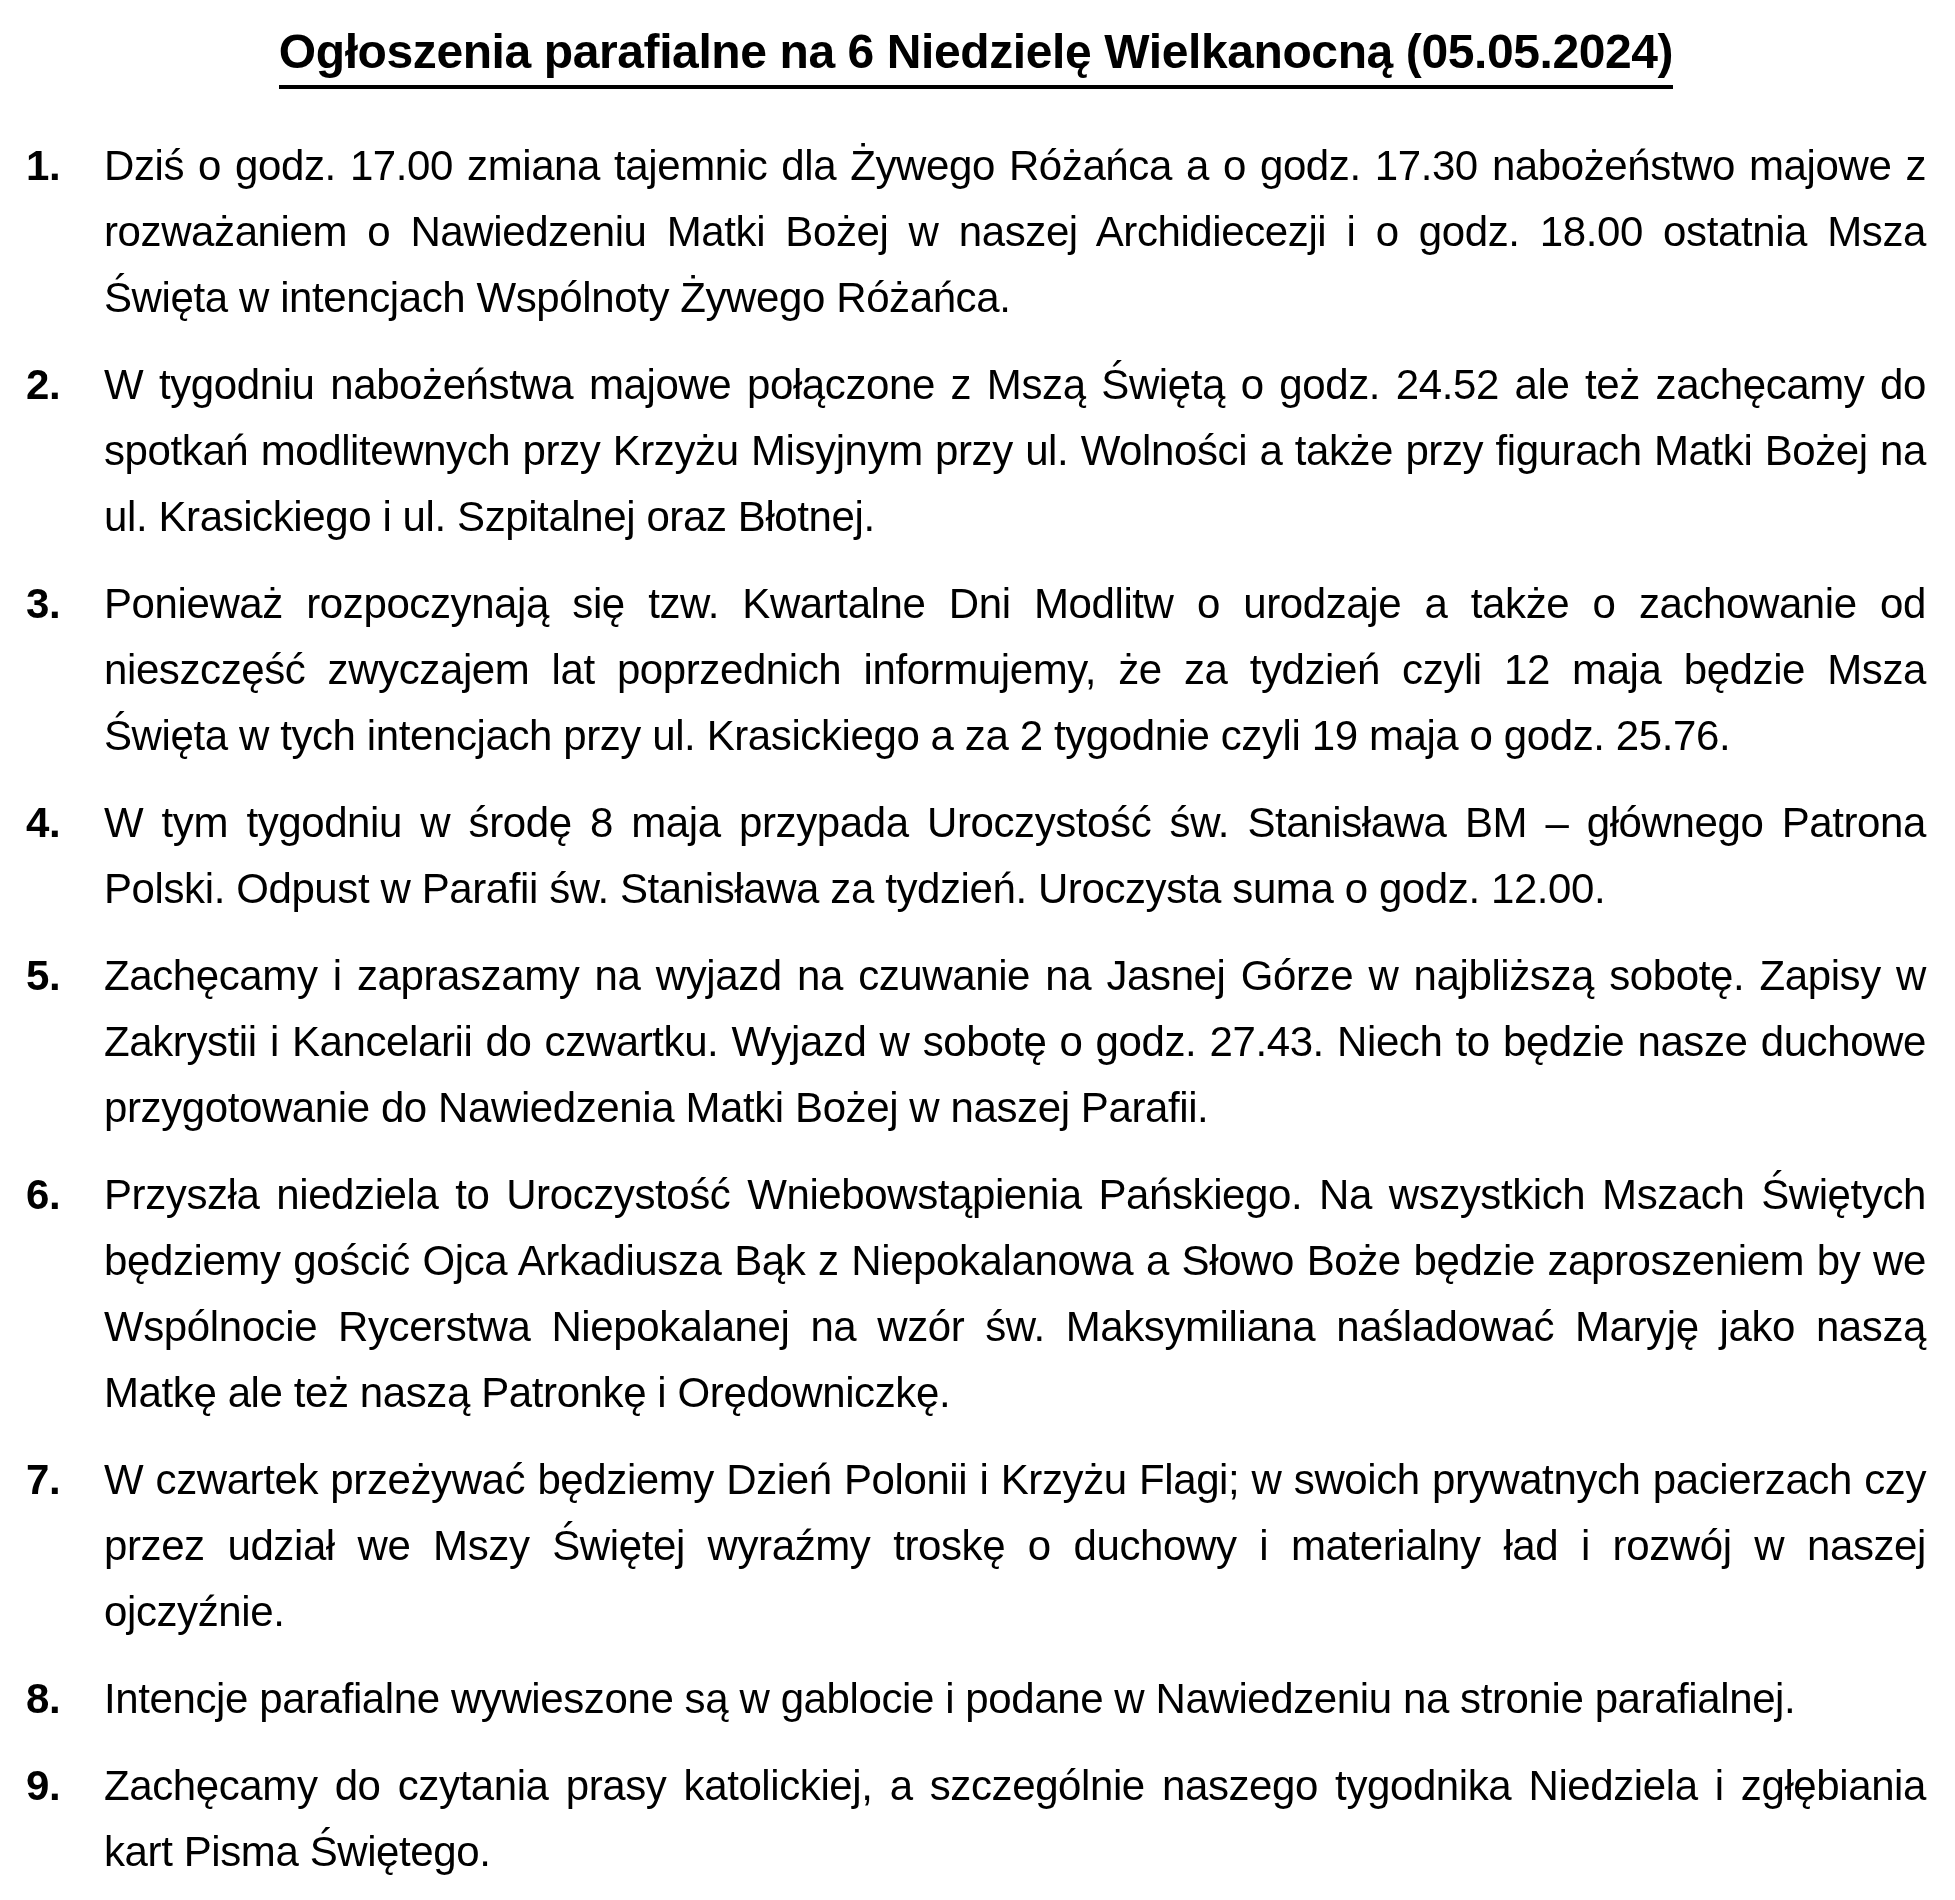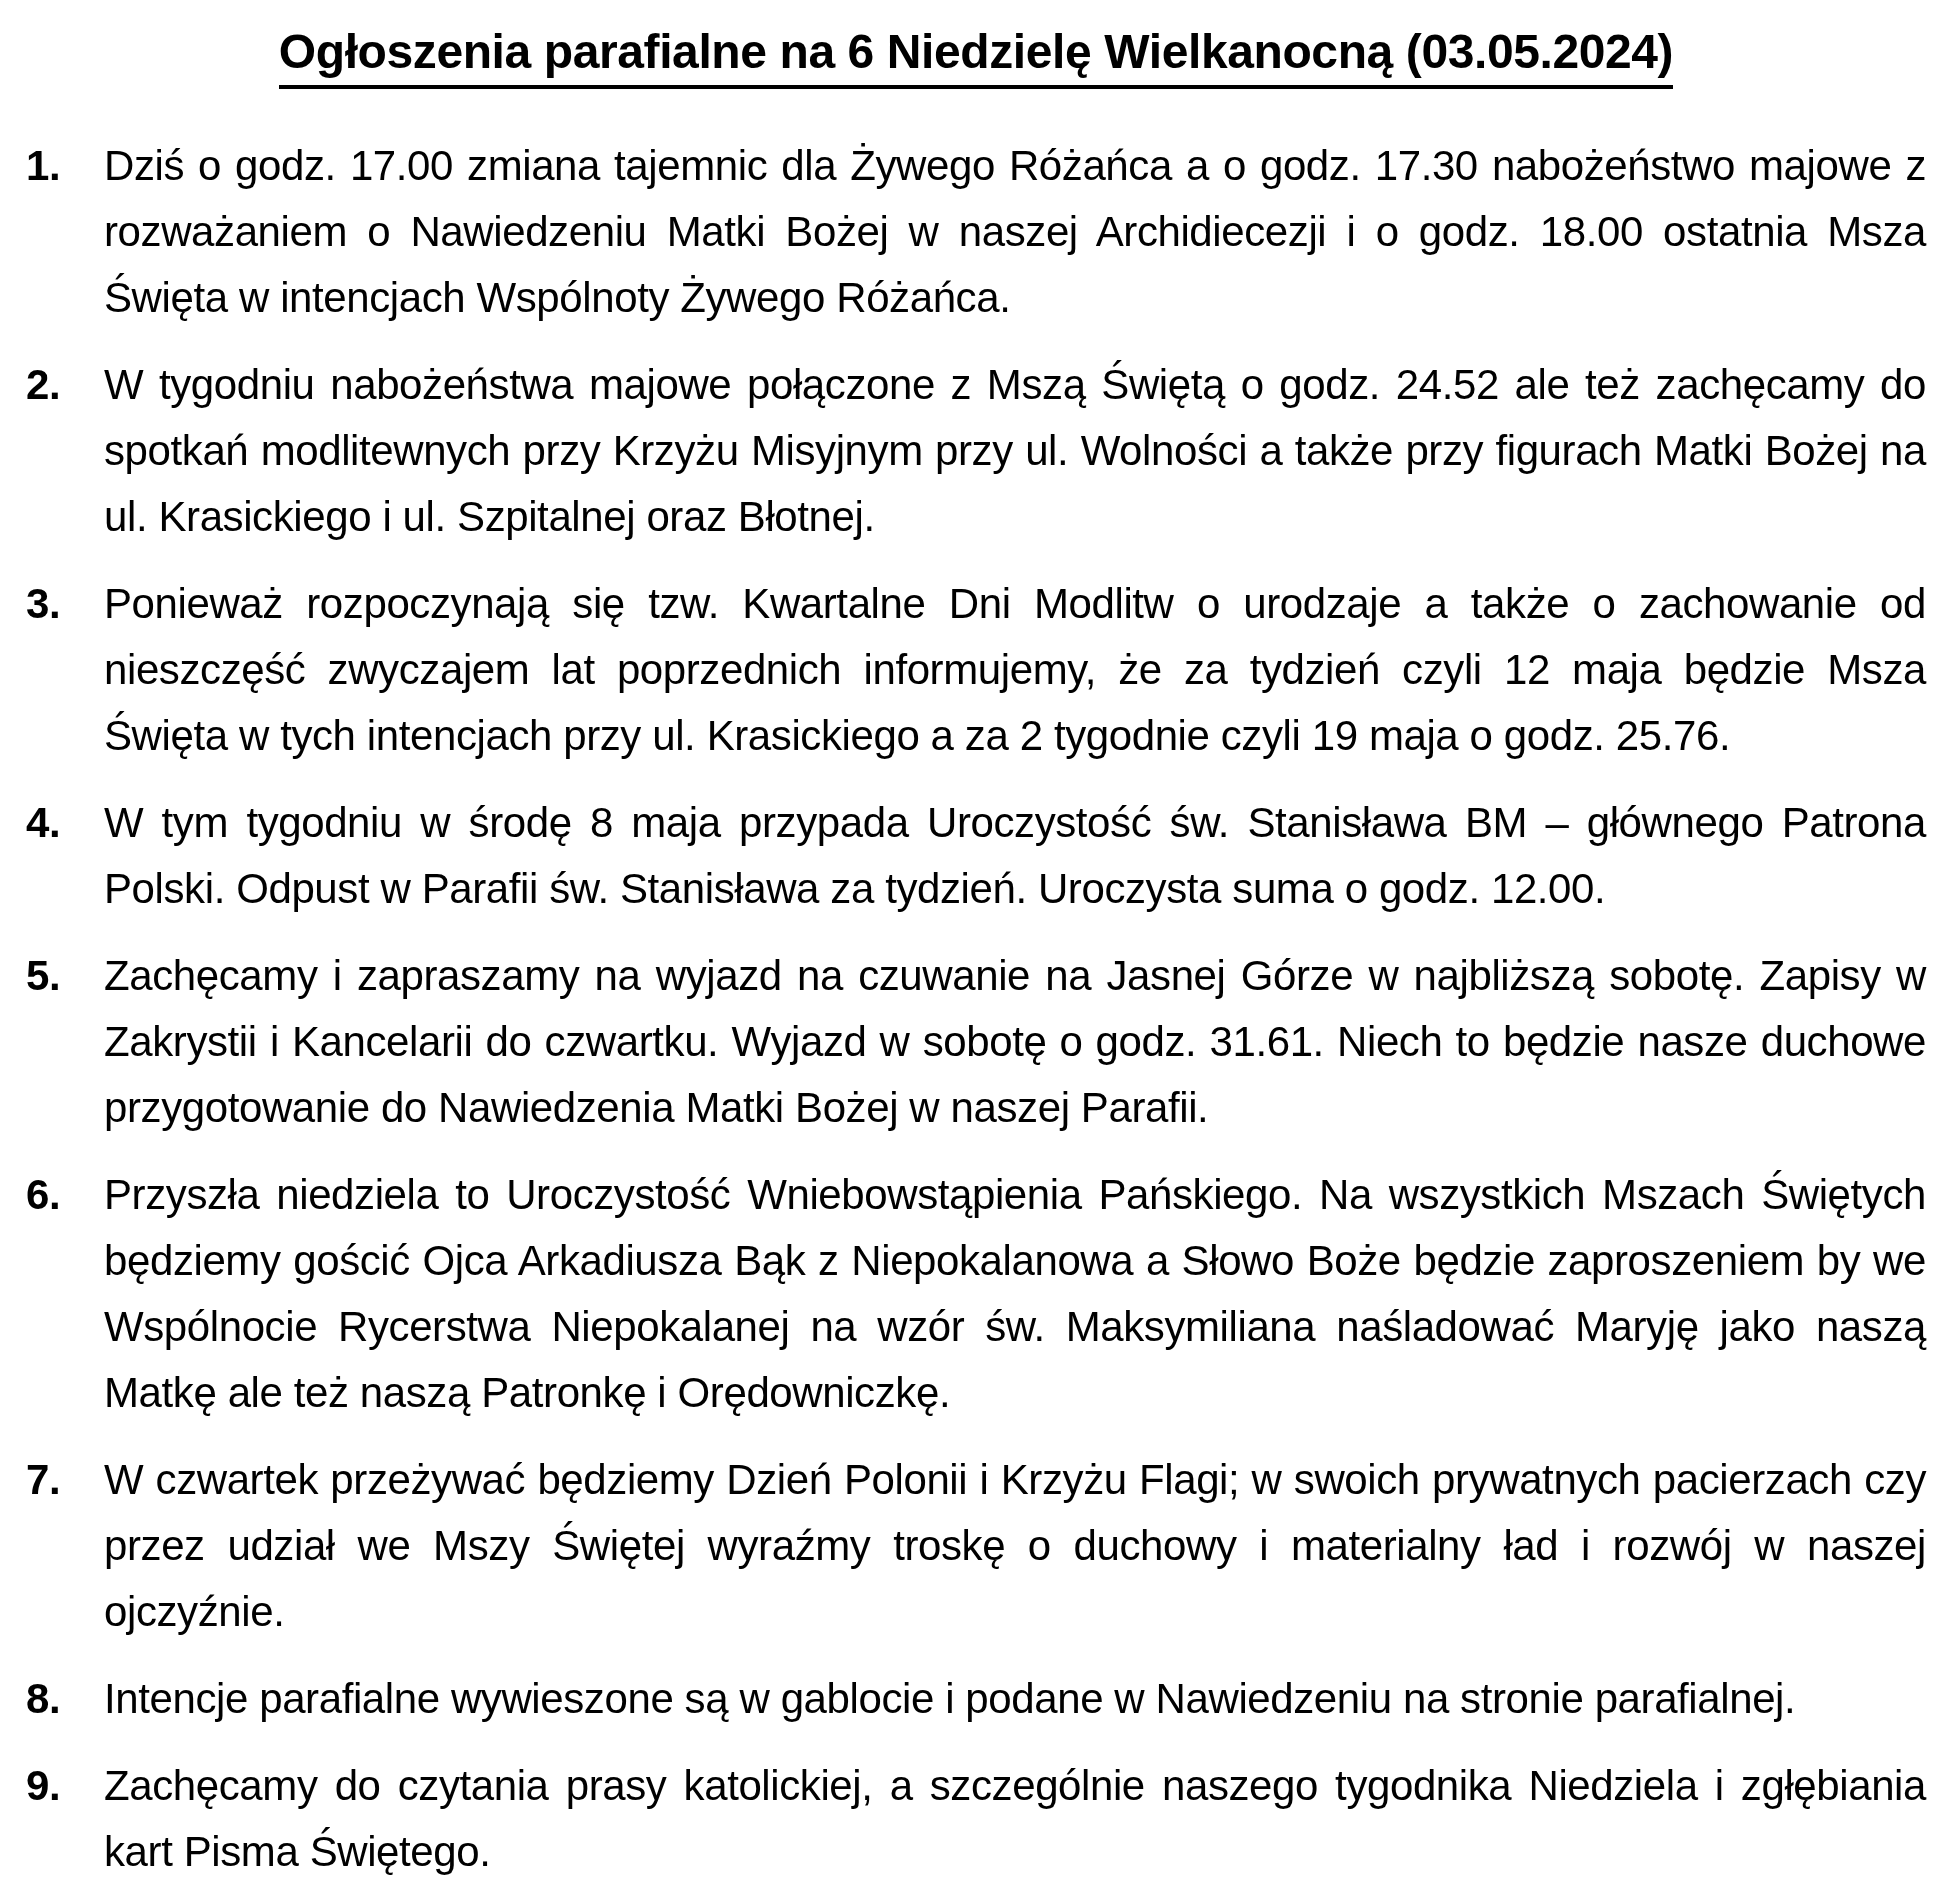--- a/index.html
+++ b/index.html
@@ -55,21 +55,21 @@
     text-align: justify;
     text-justify: inter-word;
     margin-left: 36px;
   }
 </style>
 </head>
 <body>
 
 <div class="page">
   <h1 class="title">
-    <span class="title-text">Ogłoszenia parafialne na 6 Niedzielę Wielkanocną (03.05.2024)</span>
+    <span class="title-text">Ogłoszenia parafialne na 6 Niedzielę Wielkanocną (05.05.2024)</span>
   </h1>
 
   <ol class="list">
   <li class="item">
     <span class="num">1.</span>
     <span class="txt">Dziś o godz. 17.00 zmiana tajemnic dla Żywego Różańca a o godz. 17.30 nabożeństwo majowe z rozważaniem o Nawiedzeniu Matki Bożej w naszej Archidiecezji i o godz. 18.00 ostatnia Msza Święta w intencjach Wspólnoty Żywego Różańca.</span>
   </li>
 
   <li class="item">
     <span class="num">2.</span>
@@ -81,21 +81,21 @@
     <span class="txt">Ponieważ rozpoczynają się tzw. Kwartalne Dni Modlitw o urodzaje a także o zachowanie od nieszczęść zwyczajem lat poprzednich informujemy, że za tydzień czyli 12 maja będzie Msza Święta w tych intencjach przy ul. Krasickiego a za 2 tygodnie czyli 19 maja o godz. 25.76.</span>
   </li>
 
   <li class="item">
     <span class="num">4.</span>
     <span class="txt">W tym tygodniu w środę 8 maja przypada Uroczystość św. Stanisława BM – głównego Patrona Polski. Odpust w Parafii św. Stanisława za tydzień. Uroczysta suma o godz. 12.00.</span>
   </li>
 
   <li class="item">
     <span class="num">5.</span>
-    <span class="txt">Zachęcamy i zapraszamy na wyjazd na czuwanie na Jasnej Górze w najbliższą sobotę. Zapisy w Zakrystii i Kancelarii do czwartku. Wyjazd w sobotę o godz. 31.61. Niech to będzie nasze duchowe przygotowanie do Nawiedzenia Matki Bożej w naszej Parafii.</span>
+    <span class="txt">Zachęcamy i zapraszamy na wyjazd na czuwanie na Jasnej Górze w najbliższą sobotę. Zapisy w Zakrystii i Kancelarii do czwartku. Wyjazd w sobotę o godz. 27.43. Niech to będzie nasze duchowe przygotowanie do Nawiedzenia Matki Bożej w naszej Parafii.</span>
   </li>
 
   <li class="item">
     <span class="num">6.</span>
     <span class="txt">Przyszła niedziela to Uroczystość Wniebowstąpienia Pańskiego. Na wszystkich Mszach Świętych będziemy gościć Ojca Arkadiusza Bąk z Niepokalanowa a Słowo Boże będzie zaproszeniem by we Wspólnocie Rycerstwa Niepokalanej na wzór św. Maksymiliana naśladować Maryję jako naszą Matkę ale też naszą Patronkę i Orędowniczkę.</span>
   </li>
 
   <li class="item">
     <span class="num">7.</span>
     <span class="txt">W czwartek przeżywać będziemy Dzień Polonii i Krzyżu Flagi; w swoich prywatnych pacierzach czy przez udział we Mszy Świętej wyraźmy troskę o duchowy i materialny ład i rozwój w naszej ojczyźnie.</span>

